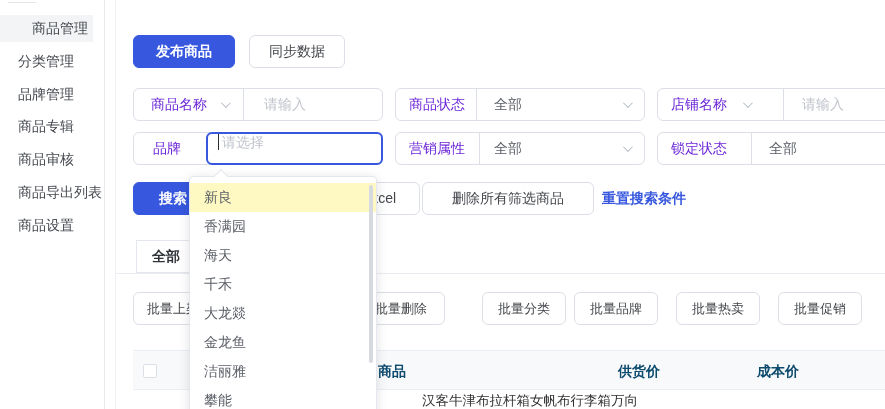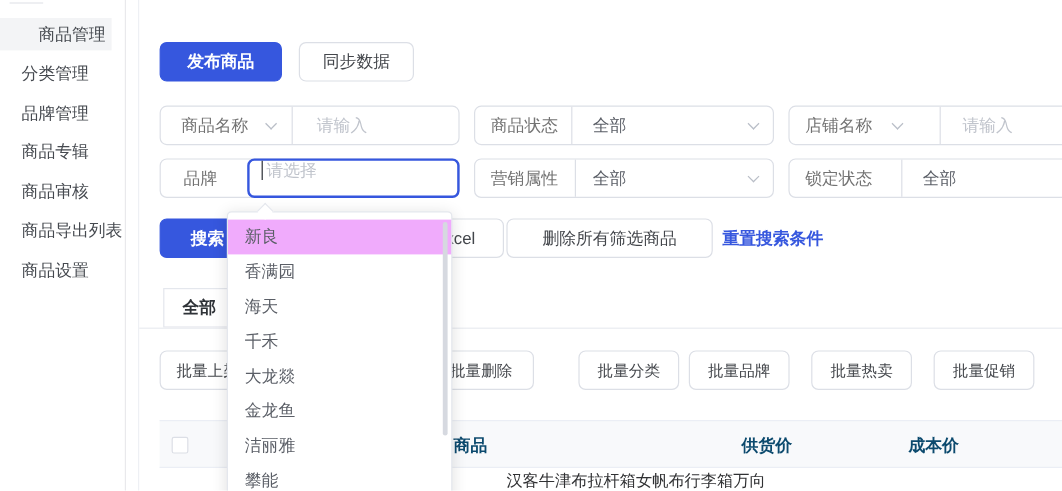--- a/index.html
+++ b/index.html
@@ -23,21 +23,21 @@
     align-items:center; justify-content:center; cursor:pointer;
     border:1px solid #dcdfe6; background:#fff; color:#43464b; font-weight:500; }
   .btn.primary { background:var(--primary,#3657de); border-color:var(--primary,#3657de);
     color:#fff; font-weight:600; }
   .link { position:absolute; height:33px; line-height:33px; color:var(--primary,#3657de);
     font-weight:600; cursor:pointer; }
 
   
   .composite { position:absolute; height:33px; width:250px; display:flex; align-items:center;
     border:1px solid #dcdfe6; border-radius:6px; background:#fff; }
-  .seg-label { display:flex; align-items:center; height:100%; color:#737373; white-space:nowrap; }
+  .seg-label { display:flex; align-items:center; height:100%; color:#6d28d9; white-space:nowrap; }
   .seg-divider { width:1px; align-self:stretch; background:#dcdfe6; }
   .seg-value { flex:1; display:flex; align-items:center; height:100%;
     color:#5a5e66; white-space:nowrap; overflow:hidden; }
   .placeholder { color:#c0c4cc; }
   .chev { width:7px; height:7px; border-right:1.5px solid #b9bec7; border-bottom:1.5px solid #b9bec7;
     transform:rotate(45deg) translateY(-2px); flex:none; }
   .focus-input { flex:1; height:33px; margin:-1px -1px -1px 0; background:#fff;
     border:2px solid var(--primary,#3657de); border-radius:6px; display:flex;
     align-items:flex-start; padding-left:10px; }
   .caret { width:1px; height:16px; background:#2b2f36; margin-right:3px; }
@@ -59,21 +59,21 @@
 
   
   .dropdown { position:absolute; left:189px; top:176px; width:188px; height:250px;
     background:#fff; border:1px solid #e4e7ed; border-radius:4px;
     box-shadow:0 2px 12px rgba(0,0,0,.12); z-index:20; padding-top:6px; }
   .dropdown-arrow { position:absolute; left:26px; top:-6px; width:10px; height:10px;
     background:#fff; border-left:1px solid #e4e7ed; border-top:1px solid #e4e7ed;
     transform:rotate(45deg); }
   .dd-item { height:29px; line-height:29px; padding-left:14px; color:#5a5e66;
     cursor:pointer; white-space:nowrap; }
-  .dd-item.hover { background:#f0abfc; }
+  .dd-item.hover { background:#fef9c3; }
   .dd-scrollbar { position:absolute; right:3px; top:8px; width:4px; height:178px;
     border-radius:2px; background:#d6d9e0; cursor:pointer; }
 </style>
 </head>
 <body>
 
 <div id="app">
 
   <div class="sidebar">
     <div class="sidebar-top-divider"></div>

